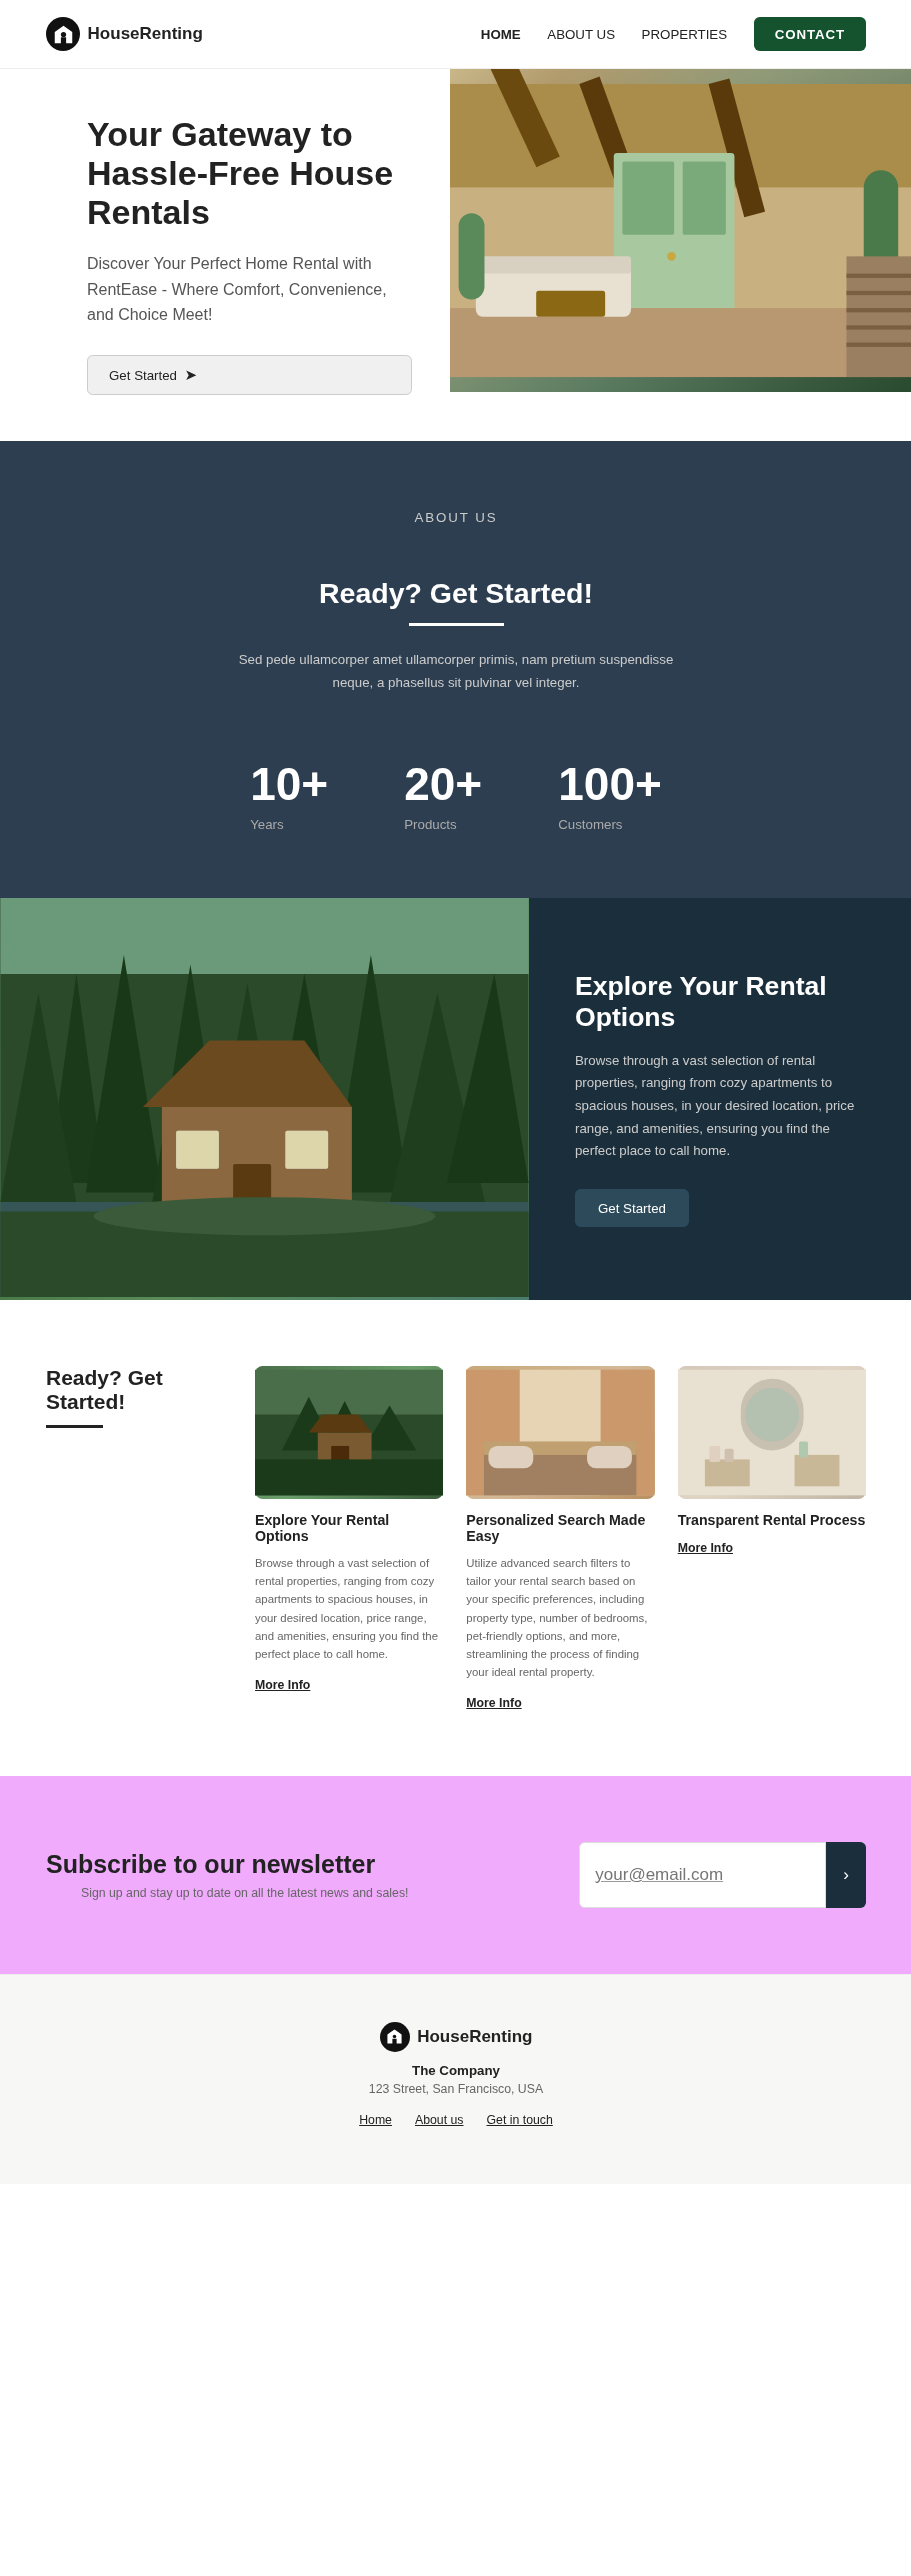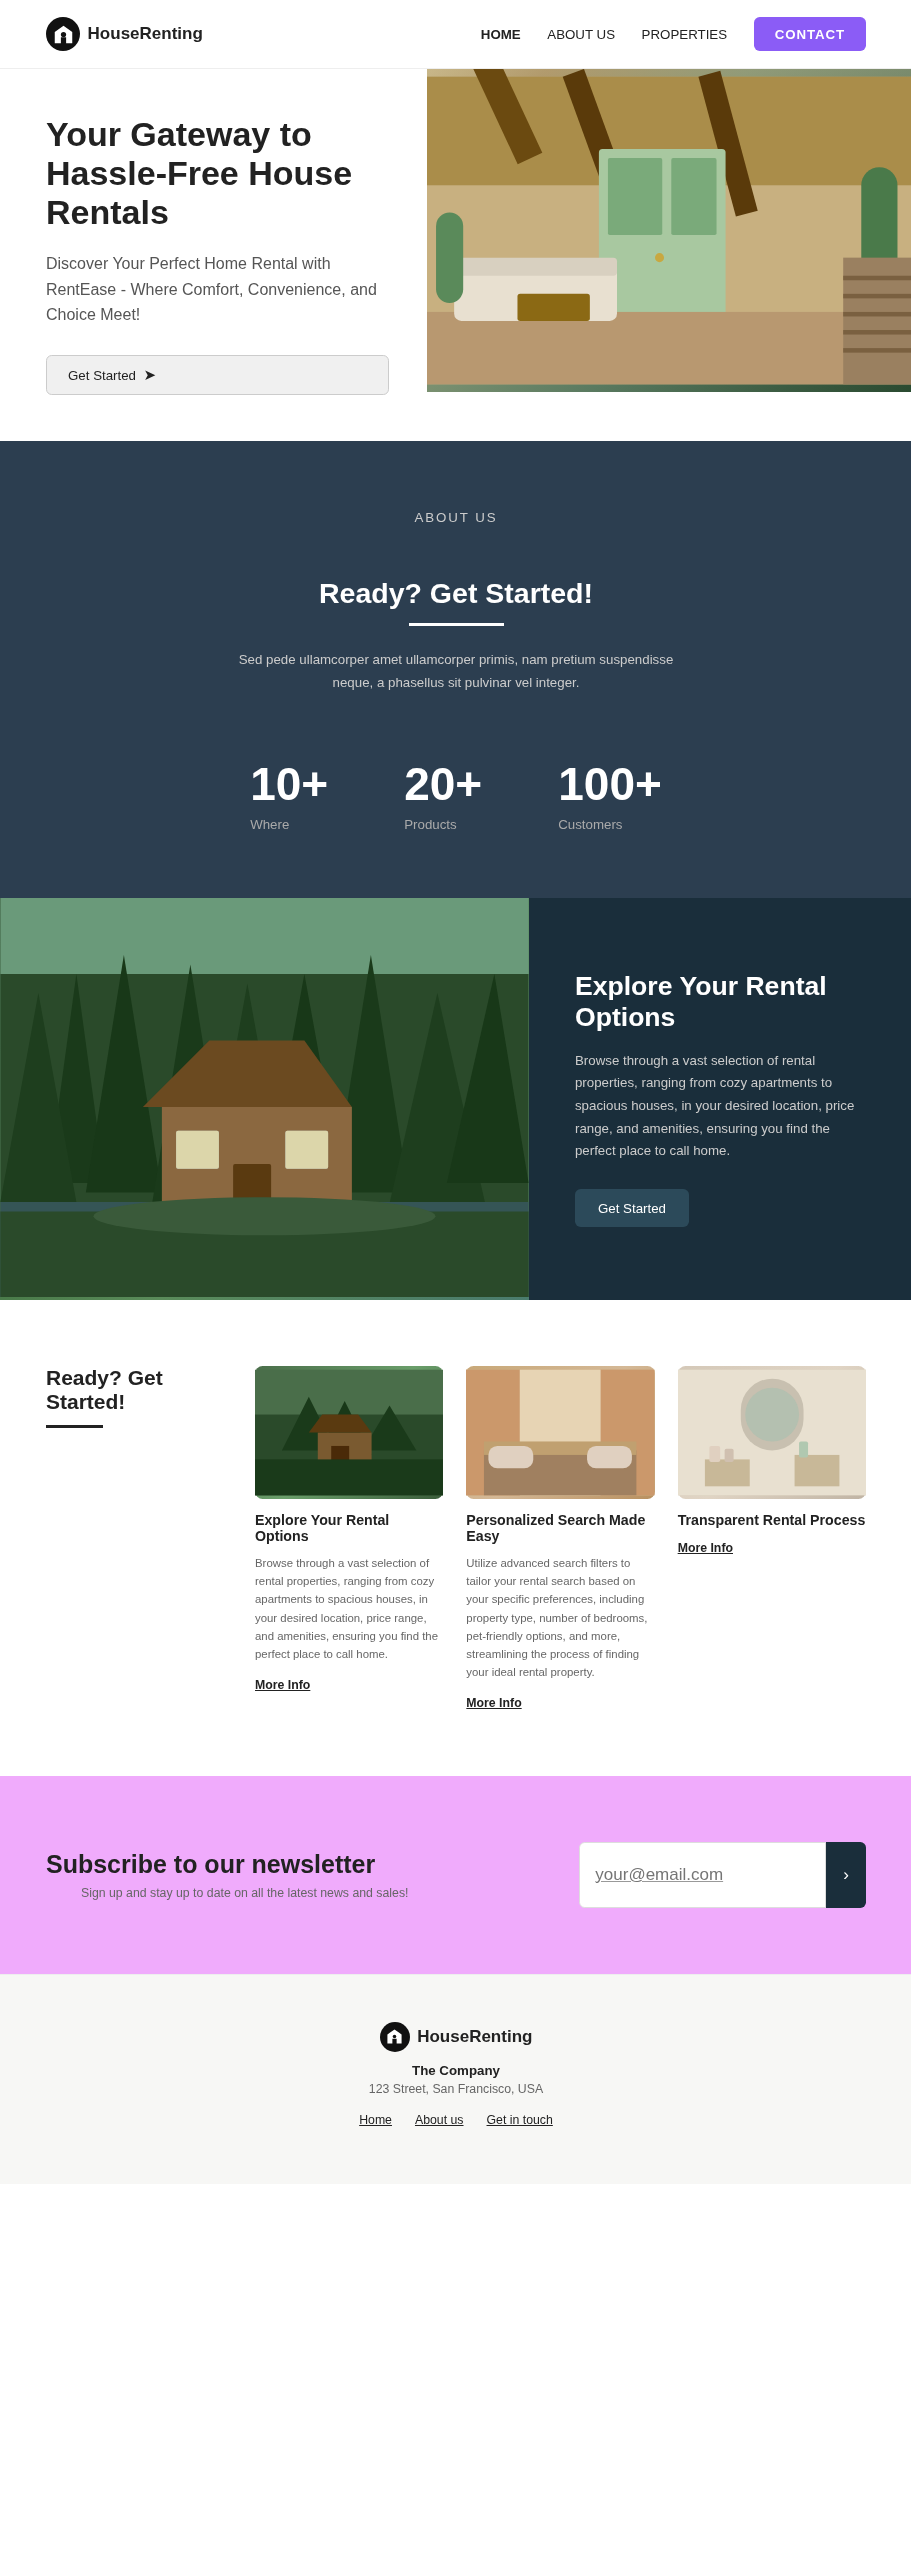--- a/index.html
+++ b/index.html
@@ -13,28 +13,28 @@
     .logo { display: flex; align-items: center; gap: 7.6px; font-weight: 700; font-size: 17px; }
     .logo-icon {
       width: 34px; height: 34px; border-radius: 50%; background: #111;
       display: flex; align-items: center; justify-content: center;
     }
     .logo-icon svg { width: 21px; height: 21px; }
     .nav-links { display: flex; align-items: center; gap: 26.6px; }
     .nav-links a { text-decoration: none; color: #222; font-size: 13.3px; font-weight: 500; }
     .nav-links a.active { font-weight: 700; }
     .nav-contact-btn {
-      background: #8b5cf6; color: #fff; border: none; padding: 9.5px 21px;
+      background: #14532d; color: #fff; border: none; padding: 9.5px 21px;
       border-radius: 5.7px; font-size: 13.3px; font-weight: 700; cursor: pointer; letter-spacing: 0.9px;
     }
 
     
     .hero {
       display: flex; align-items: stretch; min-height: 323px; background: #fff;
-      padding: 0 0 0 46px; overflow: hidden;
+      padding: 0 0 0 46px; overflow: hidden; margin-left: 41px;
     }
     .hero-text { flex: 0 0 44%; display: flex; flex-direction: column; justify-content: center; padding: 46px 38px 46px 0; }
     .hero-text h1 { font-size: 34px; font-weight: 800; line-height: 1.15; margin-bottom: 19px; }
     .hero-text p { font-size: 16px; color: #555; line-height: 1.6; margin-bottom: 26.6px; }
     .get-started-btn {
       display: inline-flex; align-items: center; gap: 7.6px;
       background: #f0f0f0; color: #222; border: 1.4px solid #ccc;
       padding: 10.4px 21px; border-radius: 5.7px; font-size: 13.3px; cursor: pointer; font-weight: 500;
     }
     .get-started-btn .arrow { font-size: 15px; }
@@ -213,21 +213,21 @@
 </section>
 
 <section class="about-section">
   <p class="about-label">ABOUT US</p>
   <h2>Ready? Get Started!</h2>
   <div class="about-divider"></div>
   <p>Sed pede ullamcorper amet ullamcorper primis, nam pretium suspendisse neque, a phasellus sit pulvinar vel integer.</p>
   <div class="stats">
     <div class="stat-item">
       <div class="stat-number">10+</div>
-      <div class="stat-label">Where</div>
+      <div class="stat-label">Years</div>
     </div>
     <div class="stat-item">
       <div class="stat-number">20+</div>
       <div class="stat-label">Products</div>
     </div>
     <div class="stat-item">
       <div class="stat-number">100+</div>
       <div class="stat-label">Customers</div>
     </div>
   </div>

